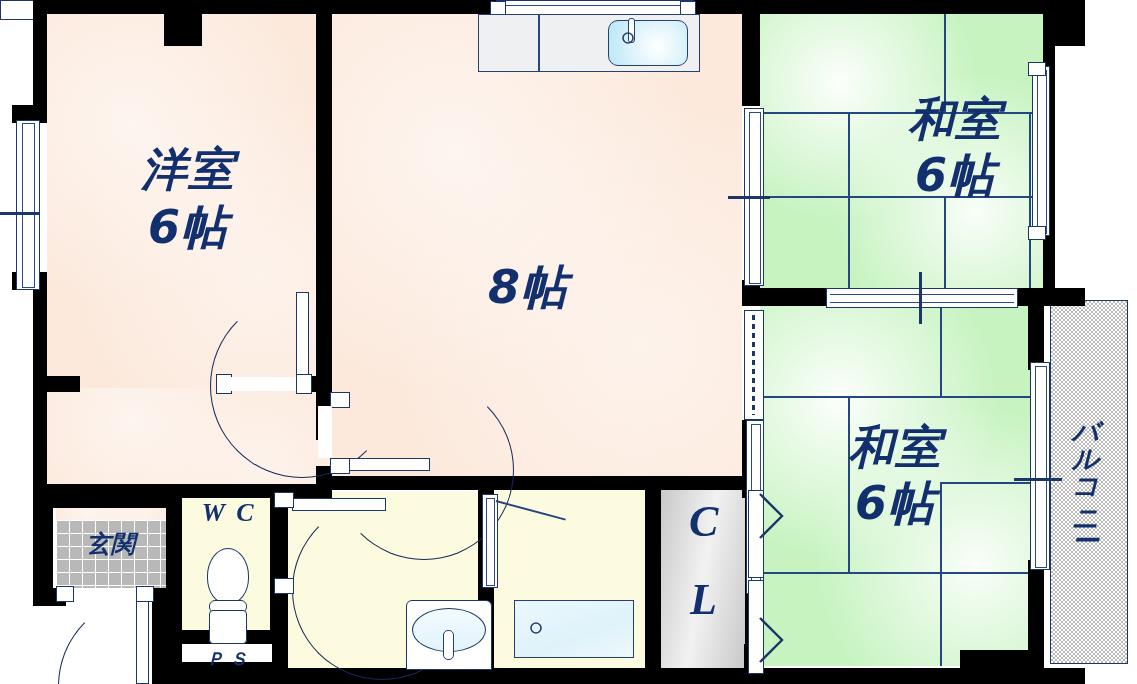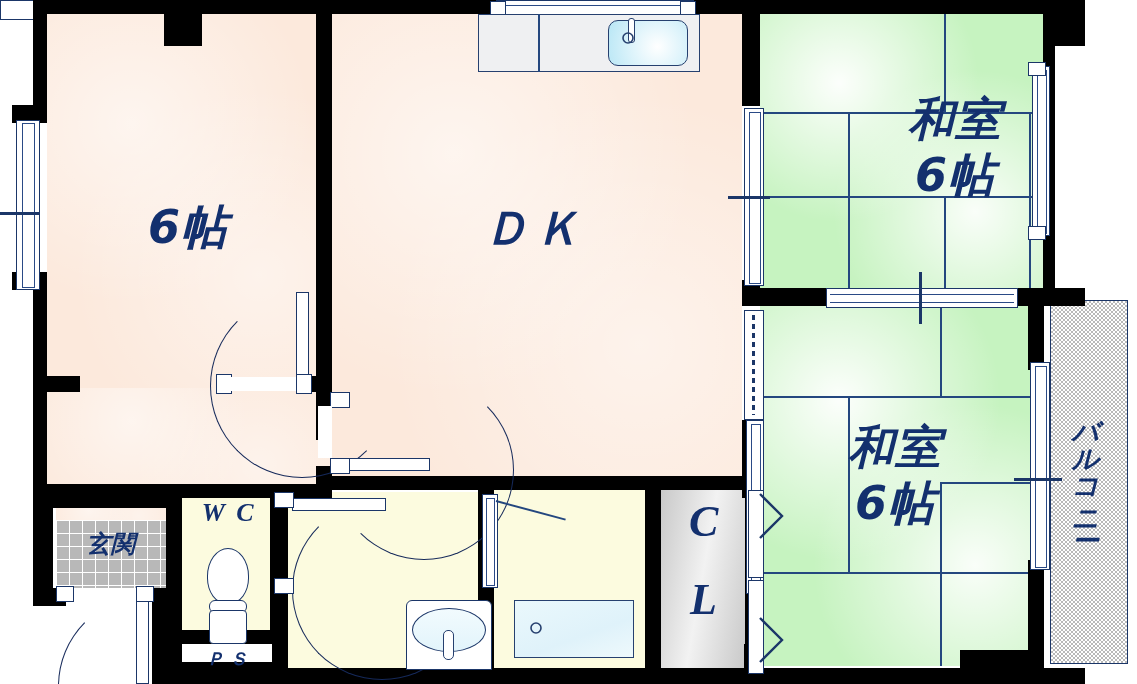--- a/index.html
+++ b/index.html
@@ -307,23 +307,24 @@
   <div class="fx toiletseat" style="left:207px;top:548px;width:42px;height:56px;"></div>
   <div class="fx toiletneck" style="left:209px;top:600px;width:38px;height:13px;"></div>
   <div class="fx toilettank" style="left:209px;top:610px;width:38px;height:34px;"></div>
 
   <div class="fx basin" style="left:406px;top:600px;width:86px;height:70px;border-radius:6px 6px 0 0;"></div>
   <div class="fx basinoval" style="left:412px;top:608px;width:74px;height:44px;"></div>
   <div class="fx faucet" style="left:443px;top:630px;width:11px;height:30px;border-radius:5px;"></div>
 
   <div class="psbar" style="left:182px;top:650px;width:90px;height:18px;"></div>
 
+  <div class="label jp big" style="left:108px;top:146px;width:160px;">洋室</div>
   <div class="label jp big" style="left:108px;top:204px;width:160px;">6帖</div>
 
-  <div class="label big" style="left:455px;top:206px;width:160px;letter-spacing:.12em;">ＤＫ</div>
+  <div class="label jp big" style="left:448px;top:264px;width:160px;">8帖</div>
 
   <div class="label jp big" style="left:875px;top:96px;width:160px;">和室</div>
   <div class="label jp big" style="left:875px;top:152px;width:160px;">6帖</div>
 
   <div class="label jp big" style="left:815px;top:424px;width:160px;">和室</div>
   <div class="label jp big" style="left:815px;top:480px;width:160px;">6帖</div>
 
 
   <div class="label sm" style="left:186px;top:500px;width:86px;letter-spacing:.1em;">W C</div>
 

